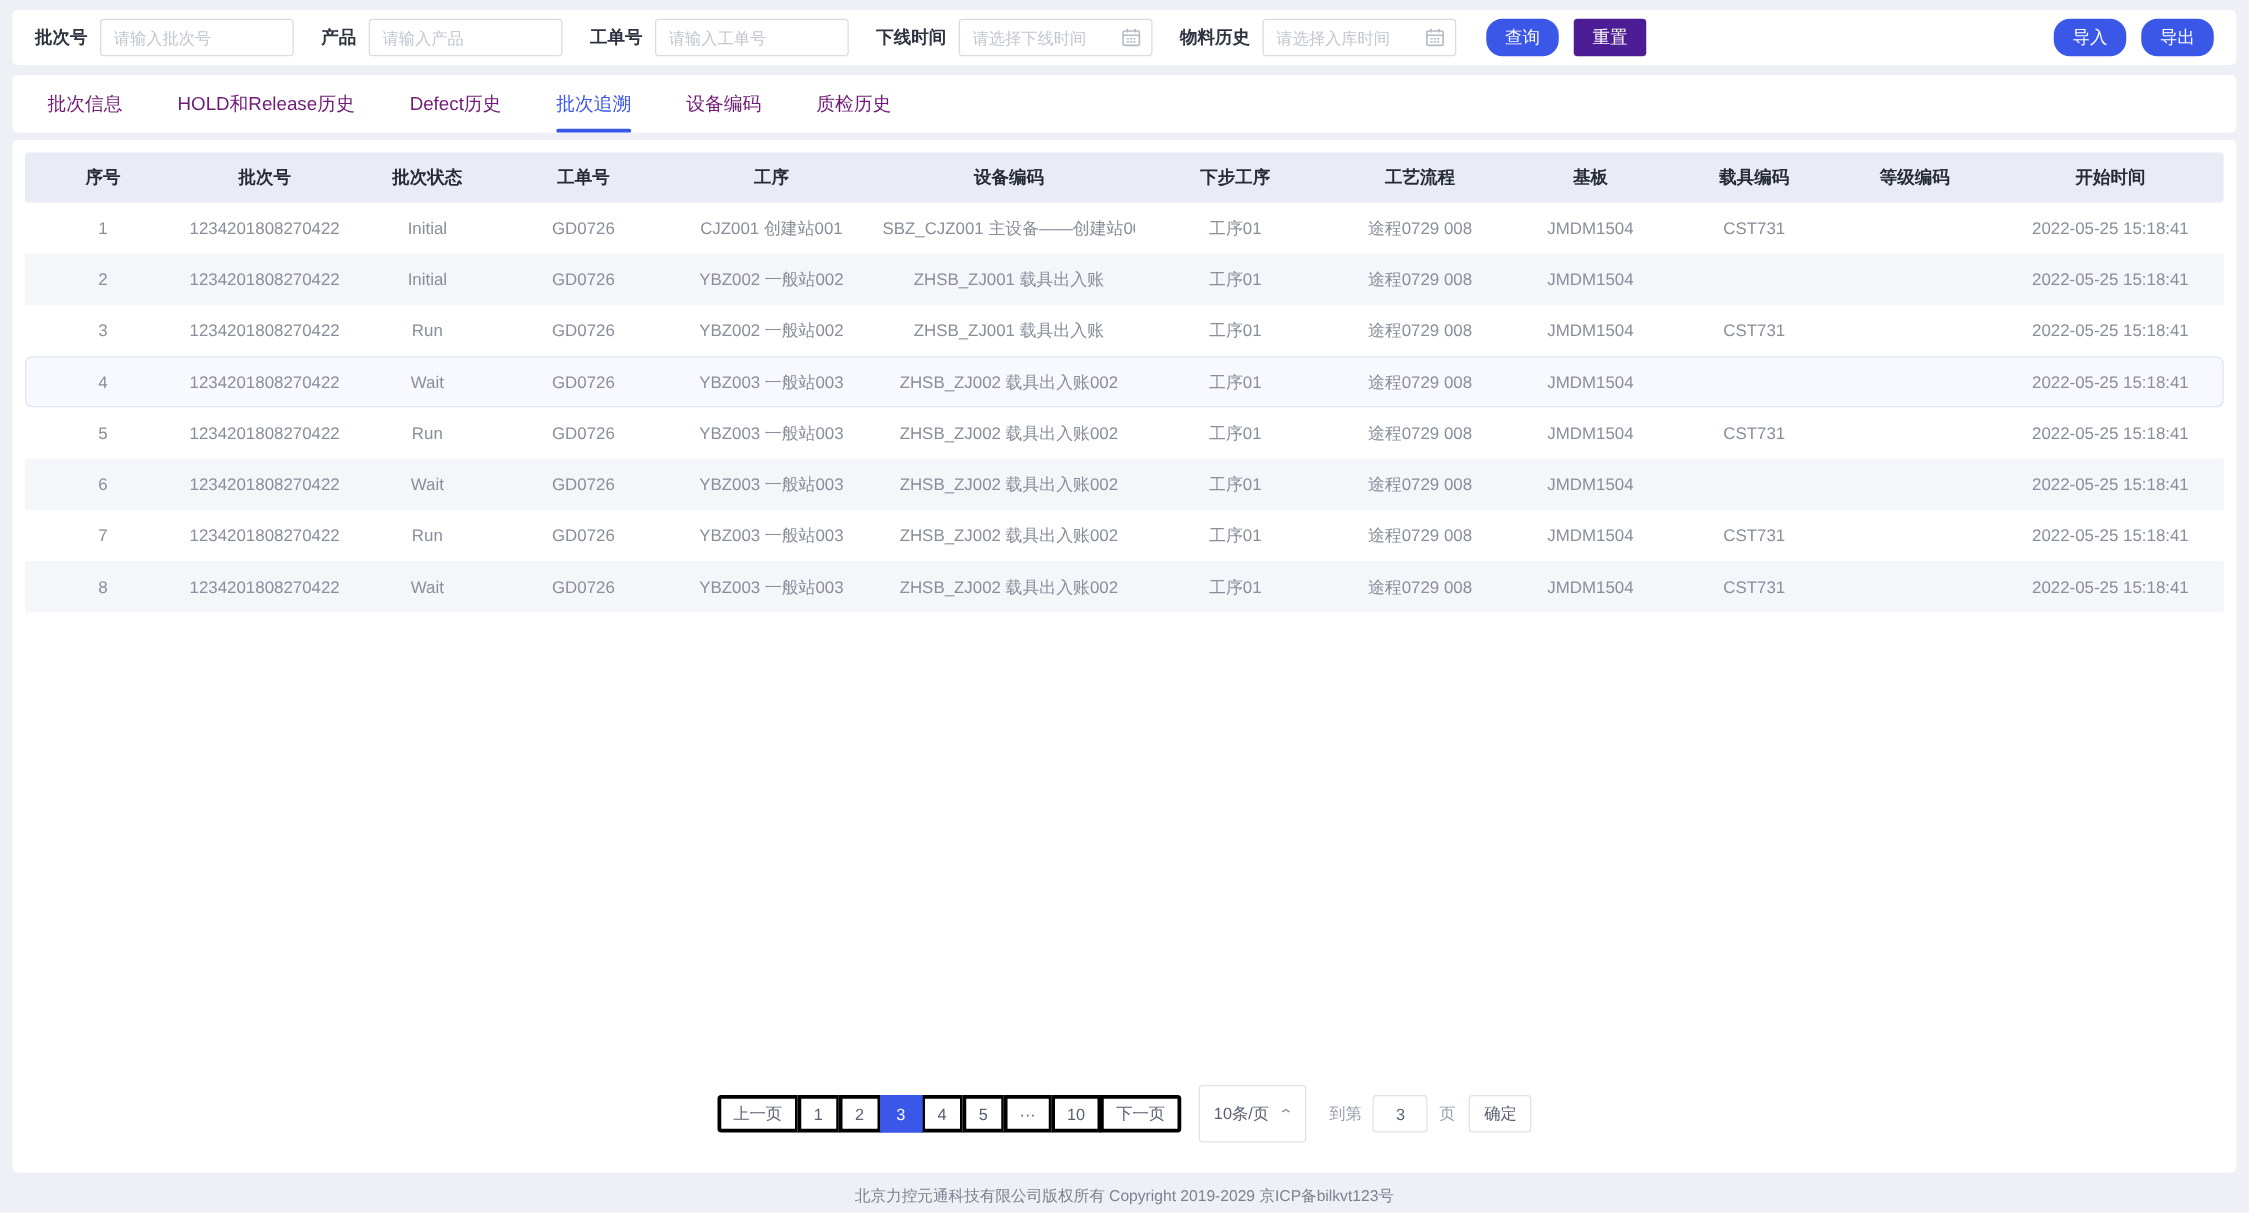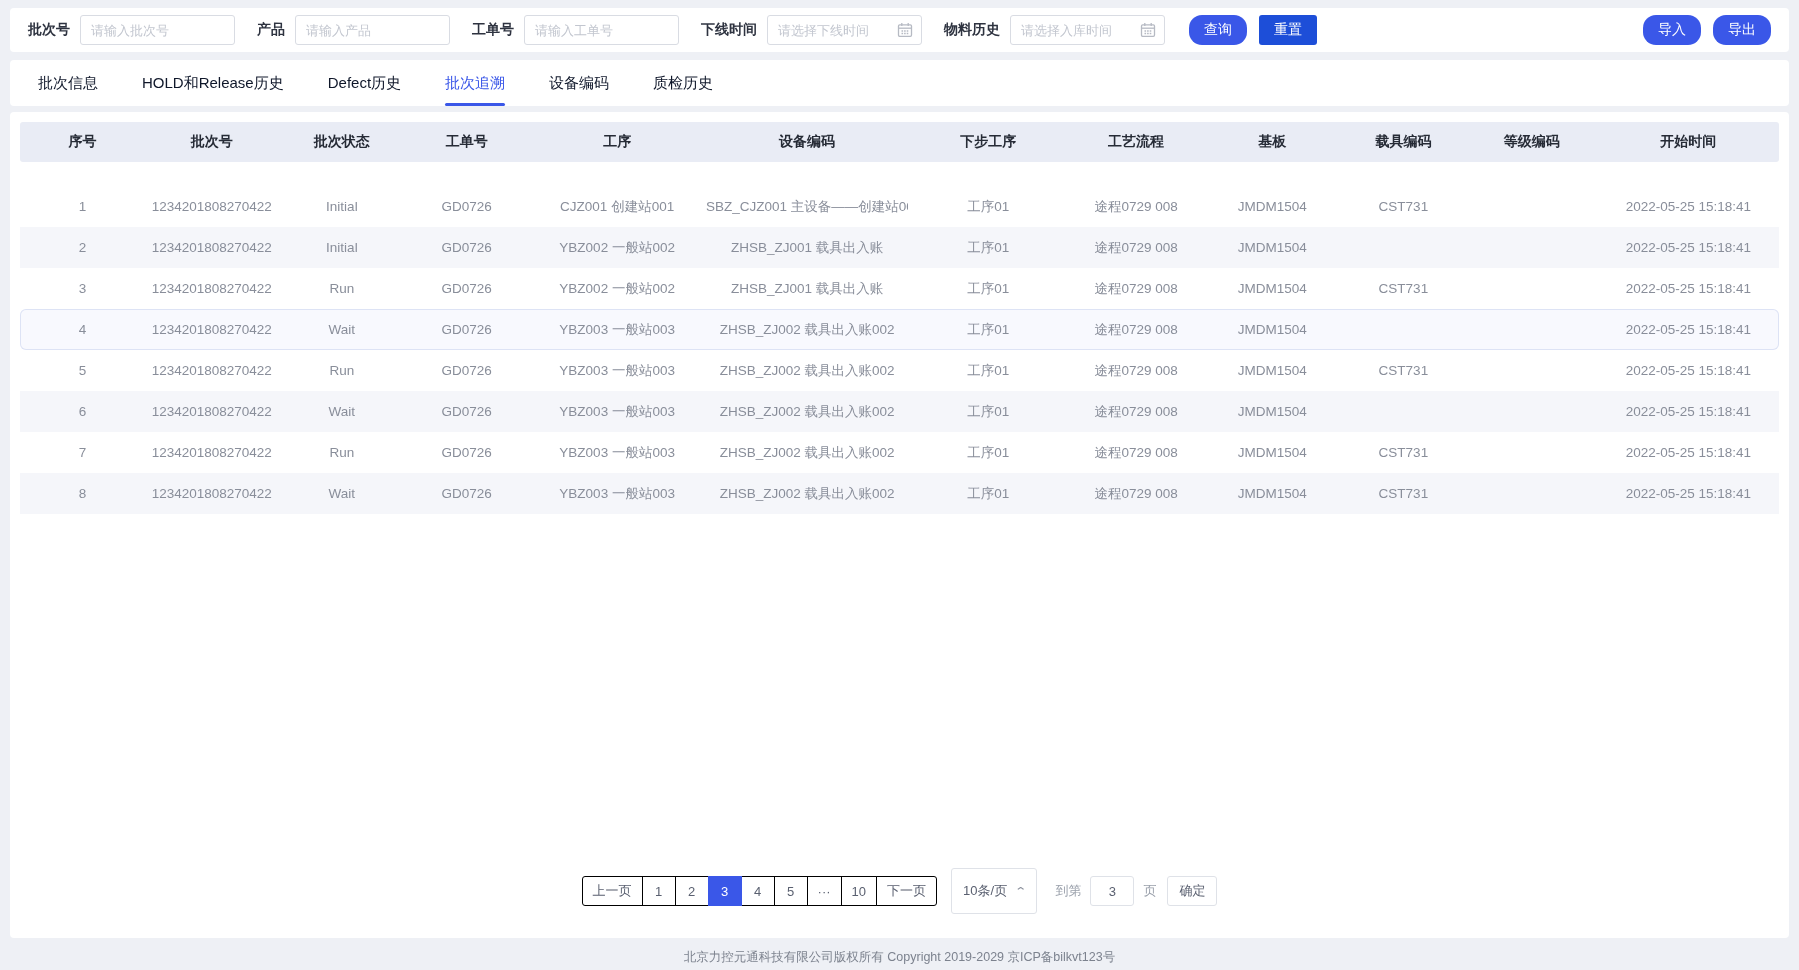--- a/index.html
+++ b/index.html
@@ -35,50 +35,49 @@
   .cal-icon {
     position: absolute; right: 9px; top: 7px; width: 16px; height: 16px;
     color: #b6bac3;
   }
   .btn {
     height: 30px; padding: 0 15px; border: none; border-radius: 3px;
     font-size: 14px; color: #fff; cursor: pointer; font-family: inherit;
     white-space: nowrap;
   }
   .btn-primary { background: #3a57e8; border-radius: 13px; }
-  .btn-disabled { background: #1d4ed8; cursor: default; }
+  .btn-disabled { background: #4c1d95; cursor: default; }
   .btn-search { margin-left: 2px; }
   .btn-reset { margin-left: 12px; }
   .right-btns { margin-left: auto; display: flex; gap: 12px; }
 
   
   .tabs-card {
     margin: 8px 10px 0;
     height: 46px;
     display: flex;
     align-items: stretch;
     padding: 0 28px;
     gap: 44px;
     font-size: 15px;
   }
-  .tab { display: flex; align-items: center; position: relative; cursor: pointer; color: #0f172a; white-space: nowrap; }
+  .tab { display: flex; align-items: center; position: relative; cursor: pointer; color: #701a75; white-space: nowrap; }
   .tab.active { color: #3a57e8; }
   .tab.active::after {
     content: ""; position: absolute; left: 0; right: 0; bottom: 0;
     height: 3px; background: #3a57e8; border-radius: 2px;
   }
 
   
   .main-card {
     margin: 6px 10px 0;
     height: 826px;
     display: flex;
     flex-direction: column;
     padding: 10px 10px 0;
-    gap: 24px;
   }
   .thead {
     display: flex; align-items: center;
     background: #e9ecf5; border-radius: 3px;
     height: 40px; font-weight: 700; color: #262b36; font-size: 14px;
     flex-shrink: 0;
   }
   .trow {
     display: flex; align-items: center;
     height: 41px; color: #898e9a; font-size: 13.5px;
@@ -100,21 +99,21 @@
   .pagination {
     margin-top: auto;
     display: flex; justify-content: center; align-items: center;
     padding: 20px 0 24px; font-size: 13px; color: #5a6070;
     flex-shrink: 0;
   }
   .pg-group { display: flex; }
   .pg-item {
     min-width: 34px; height: 30px;
     display: flex; align-items: center; justify-content: center;
-    border: 1px solid #000000; background: #fff;
+    border: 3px solid #000000; background: #fff;
     margin-left: -1px; padding: 0 10px; cursor: pointer; color: #5a6070;
     white-space: nowrap;
   }
   .pg-group .pg-item:first-child { margin-left: 0; border-radius: 3px 0 0 3px; }
   .pg-group .pg-item:last-child { border-radius: 0 3px 3px 0; }
   .pg-item.active { background: #3a57e8; border-color: #3a57e8; color: #fff; position: relative; z-index: 1; }
   .pg-size {
     border: 1px solid #dfe2e8; border-radius: 3px; height: 46px;
     display: flex; align-items: center; padding: 0 11px; margin-left: 14px;
     gap: 9px; cursor: pointer; background: #fff;

